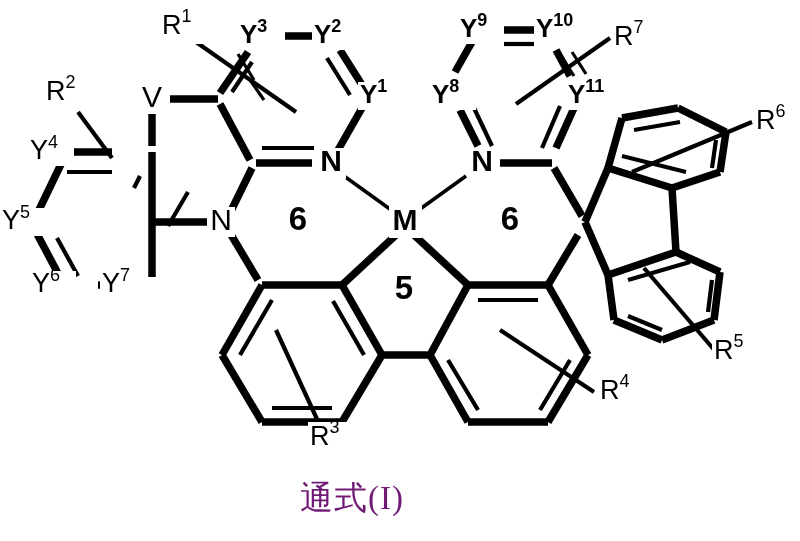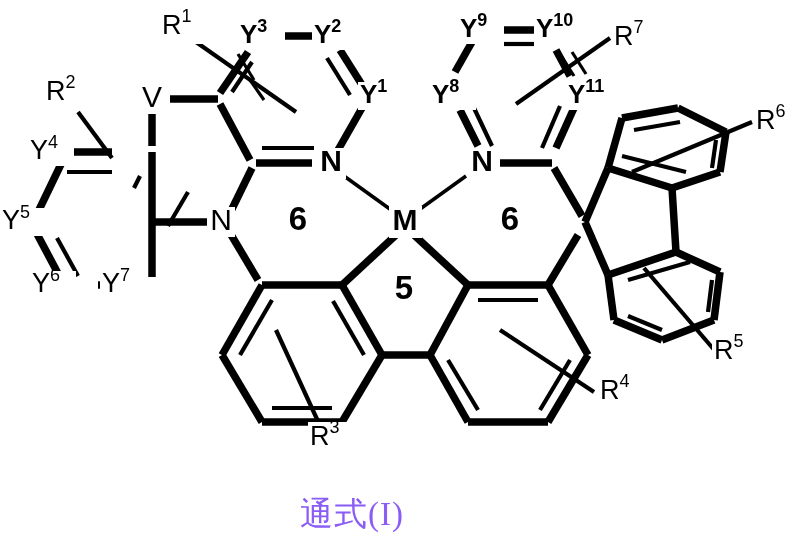--- a/index.html
+++ b/index.html
@@ -69,26 +69,26 @@
     font-size: 26px;
     fill: #000000;
     dominant-baseline: middle;
   }
   .sub-label-b .sup {
     font-size: 18px;
   }
   .caption {
     position: absolute;
     left: 0;
-    top: 492px;
+    top: 476px;
     width: 704px;
     text-align: center;
     font-family: "Liberation Serif", "DejaVu Serif", serif;
     font-size: 33px;
-    color: #8b5cf6;
+    color: #701a75;
     letter-spacing: 1px;
   }
 </style>
 </head>
 <body>
 
 <div id="root">
 
   <svg id="structure" viewBox="0 0 800 541">
 

